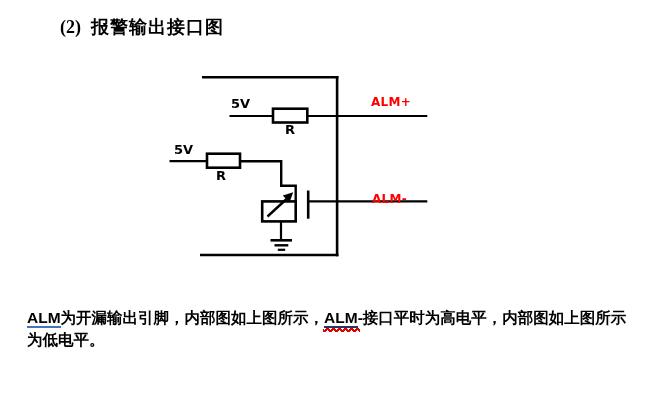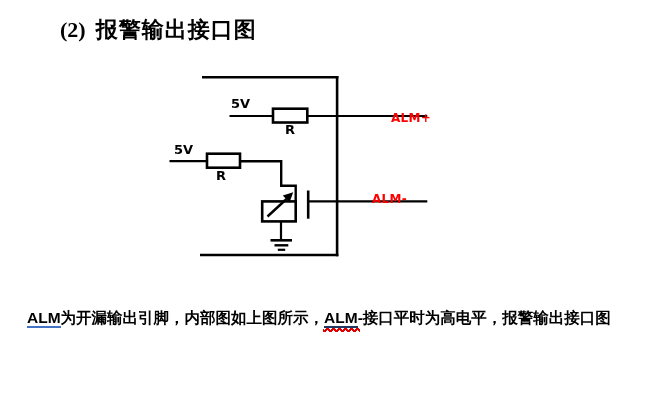--- a/index.html
+++ b/index.html
@@ -2,21 +2,21 @@
 <html><head>
 <meta charset="utf-8">
 <style>
   html,body{margin:0;padding:0;}
   body{
     width:669px;height:413px;position:relative;background:#ffffff;
     font-family:"Liberation Sans",sans-serif;overflow:hidden;
   }
   .title{
     position:absolute;left:60px;top:15px;
-    font-weight:700;font-size:22px;color:#000;white-space:nowrap;
+    font-weight:700;font-size:18px;color:#000;white-space:nowrap;
   }
   .title .num{font-family:"Liberation Serif",serif;margin-right:10px;}
   .title .txt{letter-spacing:1px;}
   .circuit-svg{position:absolute;left:0;top:0;}
   .clabel{
     position:absolute;font-family:"DejaVu Sans",sans-serif;
     font-weight:700;color:#000;white-space:nowrap;
   }
   .lbl-5v,.lbl-r{font-size:13px;}
   .terminal-label{font-size:12px;color:#ff0000;letter-spacing:0.3px;}
@@ -68,18 +68,19 @@
     <path d="M270.5 240.3 H292" stroke-width="2.6"></path>
     <path d="M274.5 245.3 H288.3" stroke-width="2.4"></path>
     <path d="M277.8 249.8 H285.2" stroke-width="2.2"></path>
   </g>
 </svg>
 
 <span class="clabel lbl-5v" style="left:231px;top:96px;">5V</span>
 <span class="clabel lbl-r" style="left:285px;top:122px;">R</span>
 <span class="clabel lbl-5v" style="left:174px;top:142px;">5V</span>
 <span class="clabel lbl-r" style="left:216px;top:168px;">R</span>
-<span class="clabel terminal-label" style="left:391px;top:95px;margin-top:16px;">ALM+</span>
+<span class="clabel terminal-label" style="left:371px;top:95px;">ALM+</span>
 <span class="clabel terminal-label" style="left:372px;top:192px;">ALM-</span>
 
 <div class="para">
-  <span class="seg-blue">ALM</span><span>为开漏输出引脚，内部图如上图所示，</span><span class="seg-dark">ALM</span><span>-接口平时为高电平，报警输出接口图</span><br>
+  <span class="seg-blue">ALM</span><span>为开漏输出引脚，内部图如上图所示，</span><span class="seg-dark">ALM</span><span>-接口平时为高电平，内部图如上图所示</span><br>
+  <span>为低电平。</span>
 </div>
 
 </body></html>

